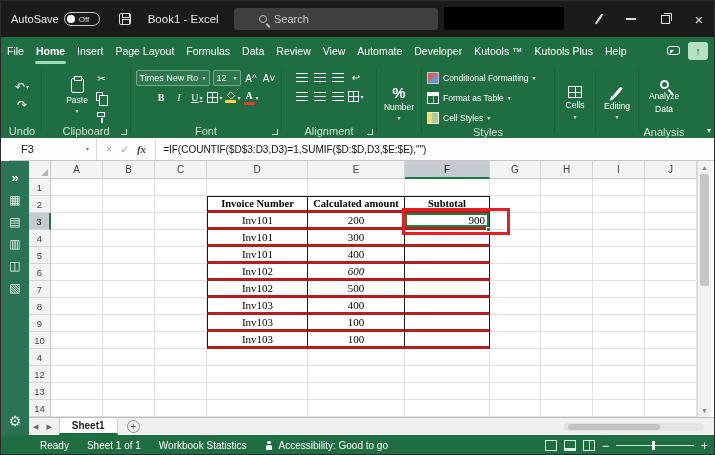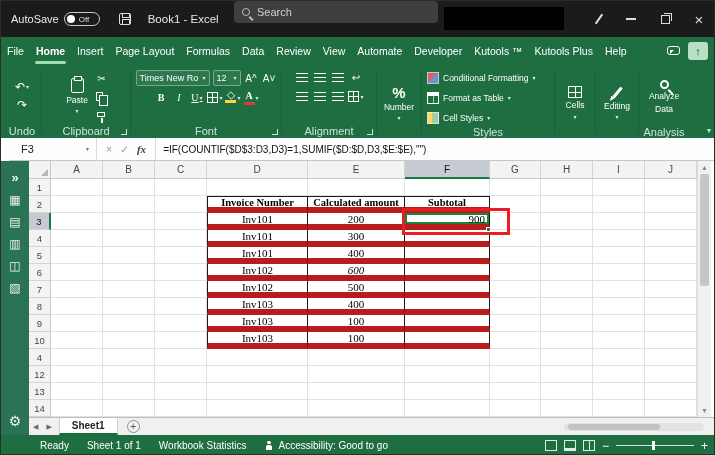--- a/index.html
+++ b/index.html
@@ -11,21 +11,21 @@
   .titlebar{position:absolute;top:0;left:0;width:715px;height:36px;background:#1b1b1b;display:flex;align-items:center;color:#e8e8e8}
   .autosave{display:flex;align-items:center;gap:5px;margin-left:10px;font-size:11px}
   .toggle{width:36px;height:14px;border:1px solid #c9c9c9;border-radius:8px;position:relative;display:flex;align-items:center}
   .knob{position:absolute;left:2px;top:2px;width:8px;height:8px;border-radius:50%;background:#fff}
   .tstate{margin-left:14px;font-size:8px;color:#ddd}
   .savebtn{margin-left:14px;display:flex;align-items:center;justify-content:center;width:22px;height:22px}
   .i-floppy{width:12px;height:12px;border:1px solid #ddd;border-radius:2px;position:relative;display:inline-block}
   .i-floppy:before{content:"";position:absolute;left:2px;top:-1px;width:6px;height:4px;border:1px solid #ddd;border-top:none}
   .i-floppy:after{content:"";position:absolute;left:2px;bottom:0;width:6px;height:4px;border:1px solid #ddd;border-bottom:none}
   .wtitle{margin-left:12px;font-size:11.5px;white-space:nowrap}
-  .searchbox{position:absolute;left:233px;top:0;width:204px;height:22px;background:#3f3f3f;border-radius:4px;display:flex;align-items:center;gap:7px;padding-left:8px;color:#cfcfcf;font-size:11px}
+  .searchbox{position:absolute;left:233px;top:7px;width:204px;height:22px;background:#3f3f3f;border-radius:4px;display:flex;align-items:center;gap:7px;padding-left:25px;color:#cfcfcf;font-size:11px}
   .i-search{width:8px;height:8px;border:1.5px solid #bdbdbd;border-radius:50%;position:relative;display:inline-block}
   .i-search:after{content:"";position:absolute;left:6.5px;top:6.5px;width:5px;height:1.5px;background:#bdbdbd;transform:rotate(45deg);transform-origin:0 0}
   .redacted{position:absolute;left:443px;top:6px;width:120px;height:23px;background:#000}
   .penbtn{margin-left:auto;width:30px;height:36px;display:flex;align-items:center;justify-content:center}
   .i-pen{width:2px;height:12px;background:#ddd;border-radius:1px;transform:rotate(35deg);display:inline-block}
   .wbtn{width:34px;height:36px;display:flex;align-items:center;justify-content:center;color:#ddd;font-size:15px}
   .i-min{width:10px;height:2px;background:#ddd;display:inline-block}
   .i-restore{width:9px;height:9px;border:1px solid #ddd;position:relative;display:inline-block}
   .i-restore:before{content:"";position:absolute;left:2px;bottom:2px;width:7px;height:7px;border-top:1px solid #ddd;border-right:1px solid #ddd}
 
@@ -101,21 +101,21 @@
   .sheet{position:absolute;top:160px;left:0;width:715px;height:256px;background:#fff}
   .grid{position:absolute;left:28px;top:0}
   .g-row{display:flex}
   .g-corner{width:22px;height:18px;background:#f3f3f3;border-right:1px solid #c8c8c8;border-bottom:1px solid #c8c8c8;position:relative;flex-shrink:0}
   .corner-tri{position:absolute;right:2px;bottom:2px;width:0;height:0;border-left:7px solid transparent;border-bottom:7px solid #b5b5b5}
   .g-colhead{height:18px;font-size:10px;color:#444;display:flex;align-items:center;justify-content:center;background:#f3f3f3;border-right:1px solid #d4d4d4;border-bottom:1px solid #c8c8c8;flex-shrink:0}
   .g-colhead.hl{background:#c5cbd0;border-bottom:2px solid #107c41;color:#111}
   .g-rowhead{width:22px;height:17px;font-size:9.5px;color:#444;display:flex;align-items:center;justify-content:center;background:#f3f3f3;border-right:1px solid #c8c8c8;border-bottom:1px solid #d4d4d4;flex-shrink:0}
   .g-rowhead.hl{background:#c5cbd0;border-right:2px solid #107c41;color:#111}
   .g-cell{height:17px;border-right:1px solid #e1e1e1;border-bottom:1px solid #e1e1e1;font-family:"Liberation Serif",serif;font-size:11px;display:flex;align-items:center;color:#000;overflow:hidden;white-space:nowrap;flex-shrink:0}
-  .g-cell.tbl{border-right:1px solid #1a1a1a;border-bottom:6px solid #b91c1c}
+  .g-cell.tbl{border-right:1px solid #1a1a1a;border-bottom:3px solid #b91c1c}
   .g-cell.tl{border-left:1px solid #1a1a1a}
   .g-cell.tt{border-top:1px solid #1a1a1a}
   .g-cell.th{font-weight:bold;justify-content:center;font-size:10.5px}
   .g-cell.ctr{justify-content:center}
   .g-cell.rt{justify-content:flex-end;padding-right:4px}
   .g-cell.sel{box-shadow:inset 0 0 0 2px #15843c;position:relative;z-index:2;background:#fff}
   .redbox{position:absolute;left:401px;top:47px;width:108px;height:27px;border:3px solid #ec1c24;z-index:5;pointer-events:none}
   .fillh{position:absolute;left:485px;top:66px;width:5px;height:5px;background:#15843c;border:1px solid #fff;z-index:6}
   .vscroll{position:absolute;left:696px;top:0;width:14px;height:256px;background:#f1f1f1;border-left:1px solid #dcdcdc;display:flex;flex-direction:column;align-items:center}
   .varr{font-size:7px;color:#888;margin-top:3px}

